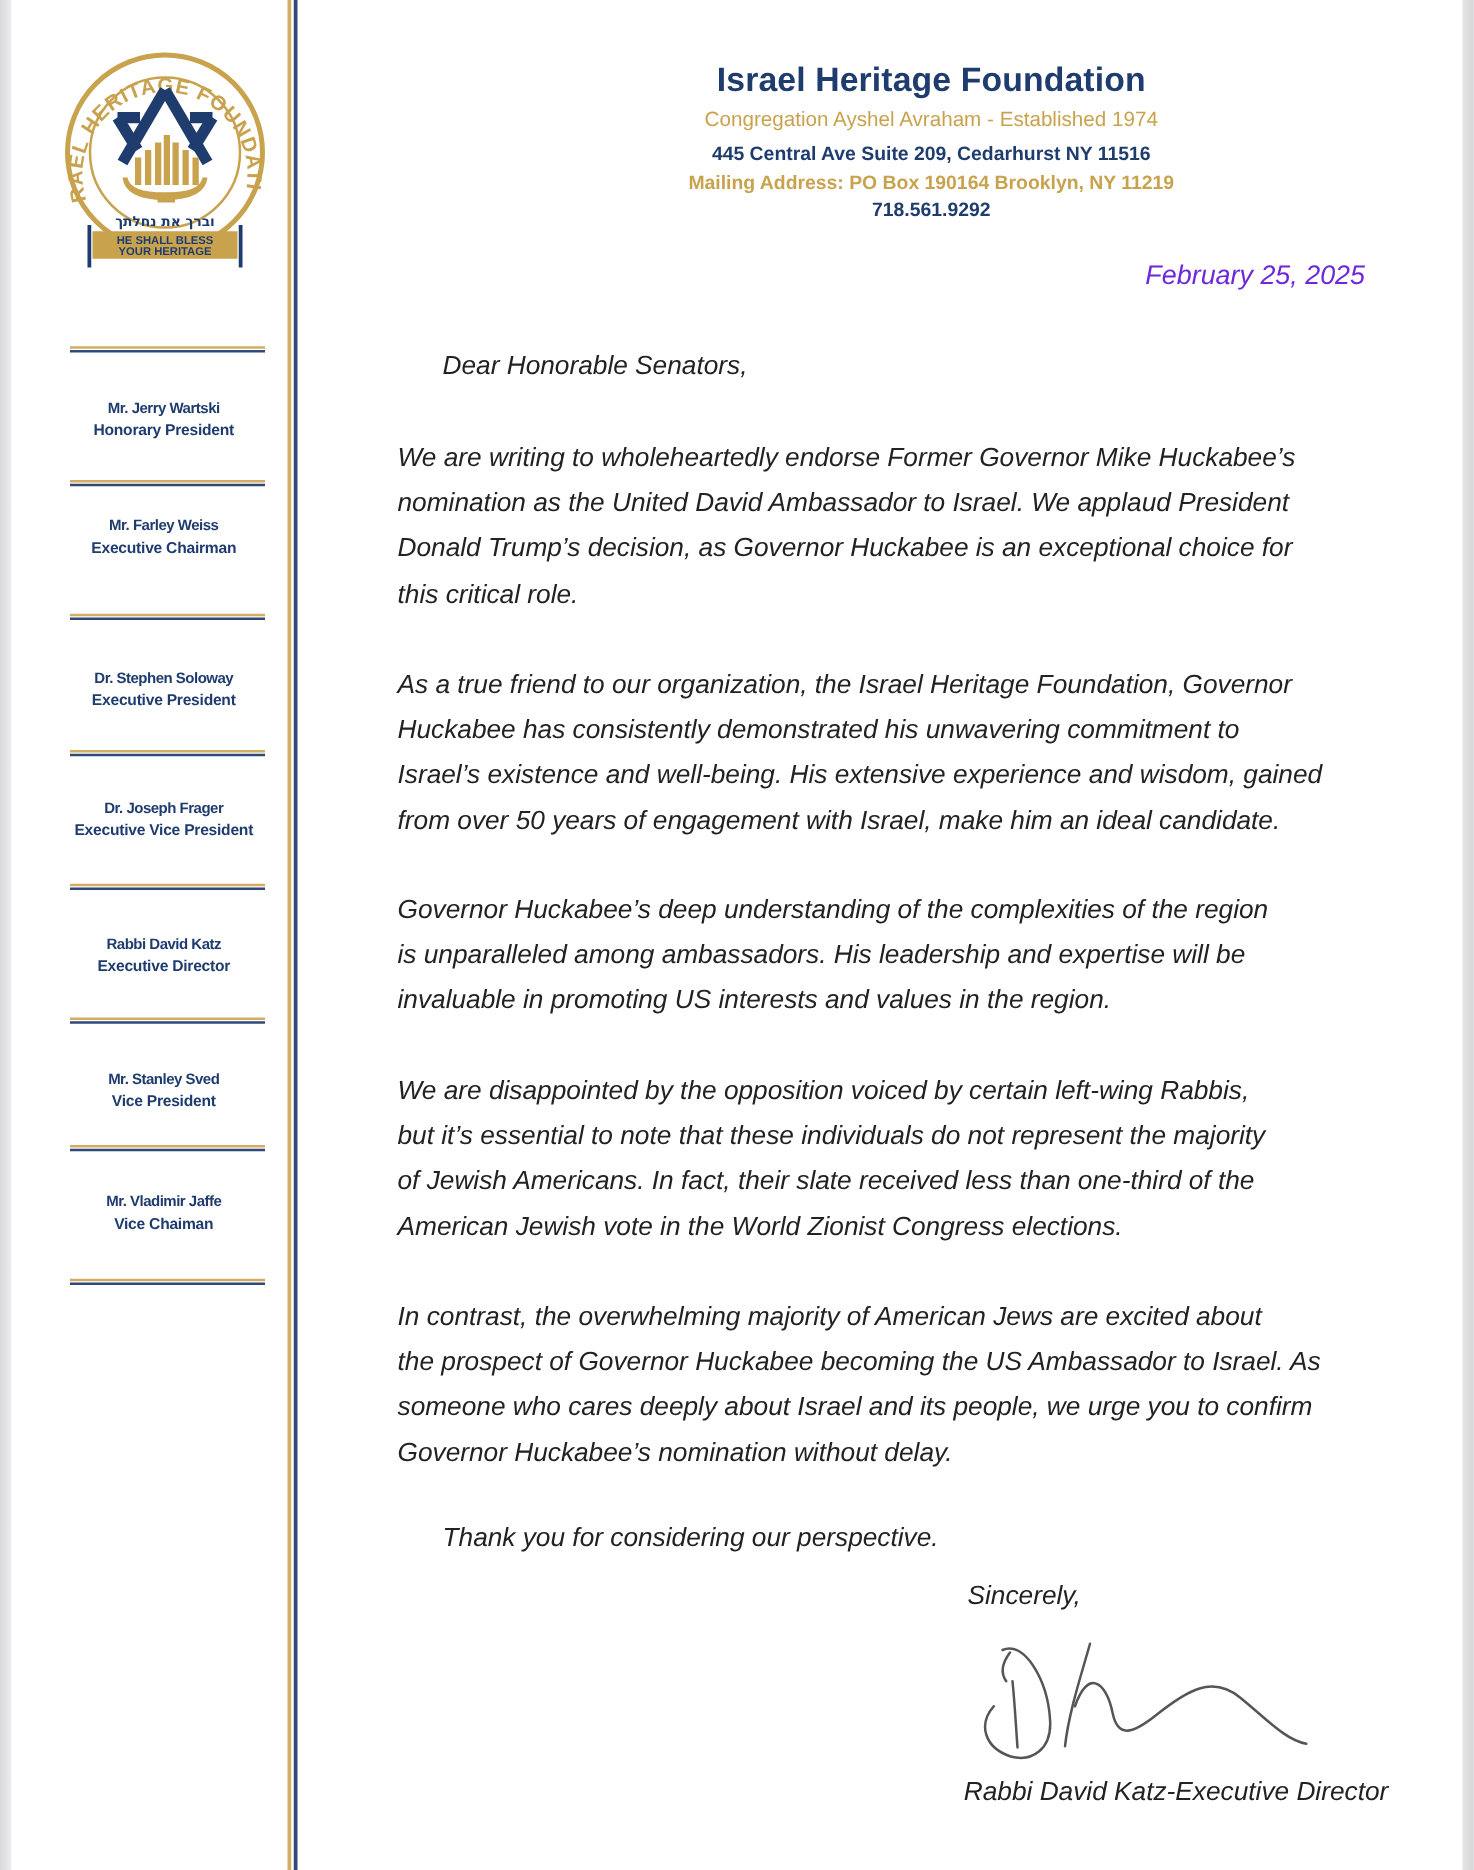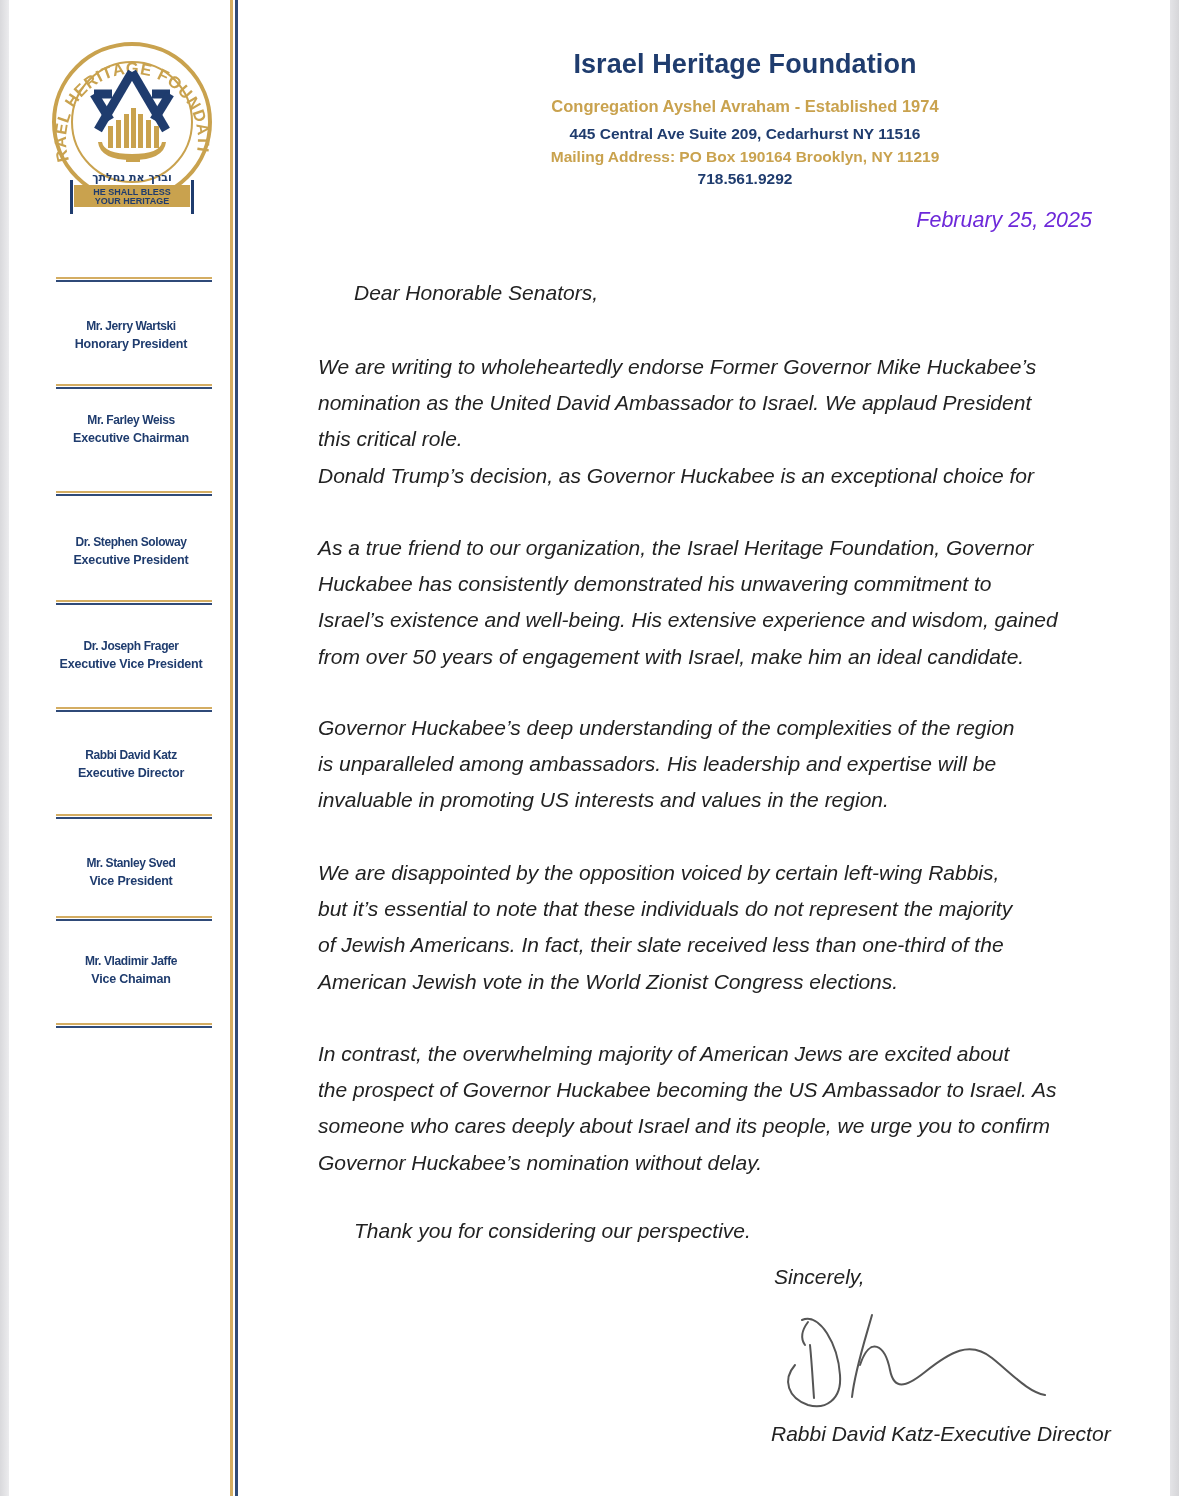--- a/index.html
+++ b/index.html
@@ -24,21 +24,21 @@
   .sep::before { content: ""; position: absolute; left: 0; top: 0; width: 100%; height: 2px; background: #d4ad62; }
   .sep::after { content: ""; position: absolute; left: 0; top: 3px; width: 100%; height: 2px; background: #2f4a78; }
 
   .officer { position: absolute; left: 40px; width: 182px; text-align: center; color: #1f3c6e; }
   .officer .name { font-weight: bold; font-size: 12px; letter-spacing: -0.4px; line-height: 20px; }
   .officer .title { font-weight: bold; font-size: 12.5px; letter-spacing: -0.2px; line-height: 16px; }
 
   
   .header { position: absolute; left: 480px; top: 46px; width: 530px; text-align: center; }
   .header .org { font-size: 27px; font-weight: bold; color: #1f3c6e; line-height: 36px; letter-spacing: 0.1px; }
-  .header .cong { font-size: 16.5px; font-weight: bold; color: #c9a24e; line-height: 26px; margin-top: 11px; }
+  .header .cong { font-size: 16.5px; font-weight: normal; color: #c9a24e; line-height: 26px; margin-top: 1px; }
   .header .addr { font-size: 15.5px; font-weight: bold; color: #1f3c6e; line-height: 22px; margin-top: 4px; }
   .header .mail { font-size: 15.5px; font-weight: bold; color: #c9a24e; line-height: 23px; }
   .header .phone { font-size: 15.5px; font-weight: bold; color: #1f3c6e; line-height: 22px; }
 
   
   .letter { font-style: italic; color: #222; font-size: 21px; margin-left: 36px; }
   .date { position: absolute; left: 860px; top: 208px; width: 232px; text-align: right; font-size: 21.5px; font-style: italic; color: #6d28d9; }
   .salutation { position: absolute; left: 318px; top: 281px; }
   .para { position: absolute; left: 318px; width: 790px; line-height: 36.2px; margin: 0; }
   .para .line { display: block; white-space: nowrap; }
@@ -148,22 +148,22 @@
 </div>
 <div class="sep" style="top:1023px"></div>
 
 <div class="date">February 25, 2025</div>
 
 <div class="letter salutation">Dear Honorable Senators,</div>
 
 <p class="letter para" style="top:349px">
   <span class="line">We are writing to wholeheartedly endorse Former Governor Mike Huckabee’s</span>
   <span class="line">nomination as the United David Ambassador to Israel. We applaud President</span>
+  <span class="line">Donald Trump’s decision, as Governor Huckabee is an exceptional choice for</span>
   <span class="line">this critical role.</span>
-  <span class="line">Donald Trump’s decision, as Governor Huckabee is an exceptional choice for</span>
 </p>
 
 <p class="letter para" style="top:530px">
   <span class="line">As a true friend to our organization, the Israel Heritage Foundation, Governor</span>
   <span class="line">Huckabee has consistently demonstrated his unwavering commitment to</span>
   <span class="line">Israel’s existence and well-being. His extensive experience and wisdom, gained</span>
   <span class="line">from over 50 years of engagement with Israel, make him an ideal candidate.</span>
 </p>
 
 <p class="letter para" style="top:710px">

